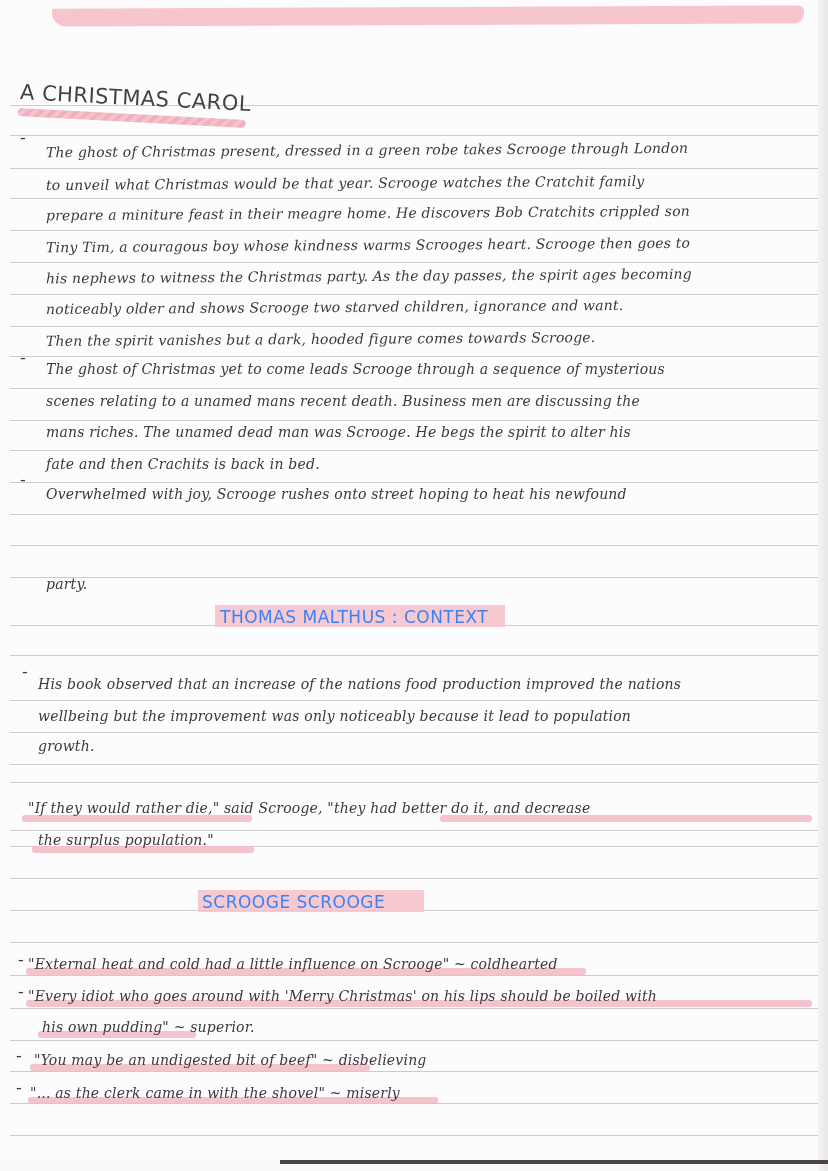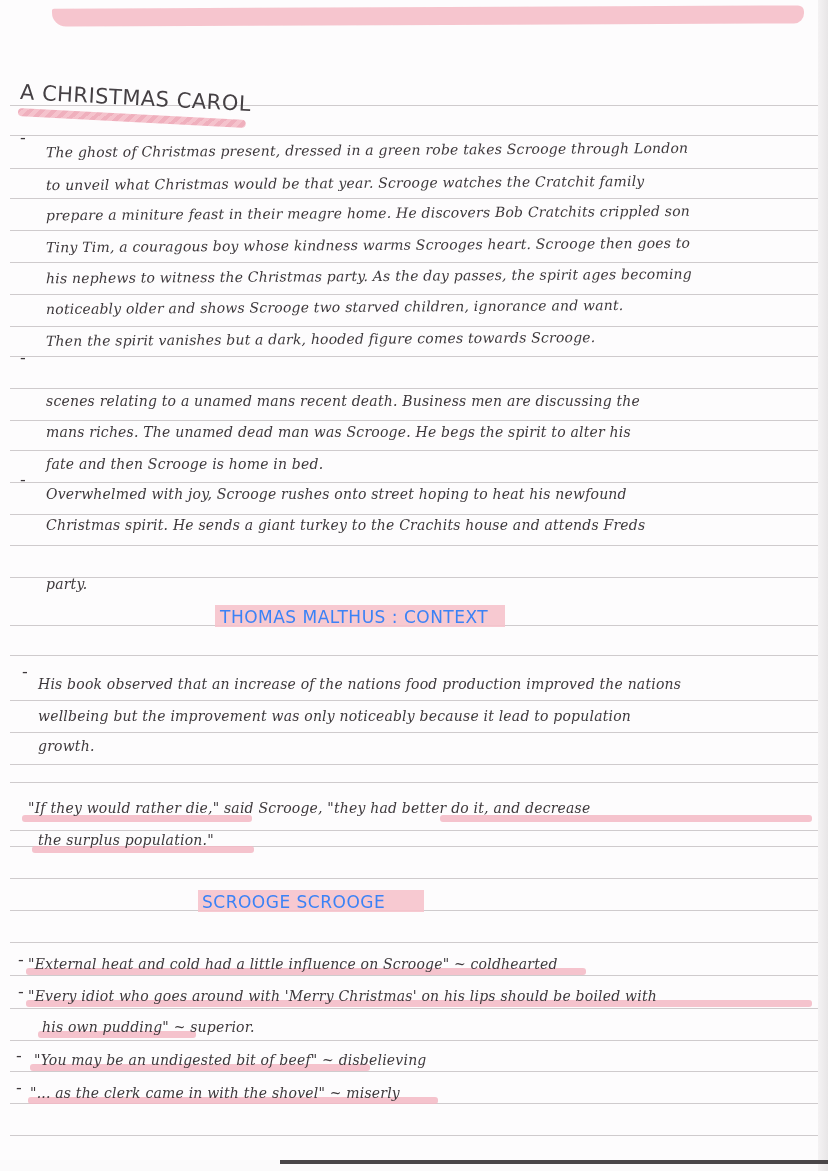--- a/index.html
+++ b/index.html
@@ -119,27 +119,27 @@
   <div class="dash" style="left:20px;top:128px">-</div>
   <div class="text-line" style="top:142px;transform:rotate(-0.4deg)">The ghost of Christmas present, dressed in a green robe takes Scrooge through London</div>
   <div class="text-line" style="top:175px;transform:rotate(-0.4deg)">to unveil what Christmas would be that year. Scrooge watches the Cratchit family</div>
   <div class="text-line" style="top:205px;transform:rotate(-0.4deg)">prepare a miniture feast in their meagre home. He discovers Bob Cratchits crippled son</div>
   <div class="text-line" style="top:237px;transform:rotate(-0.4deg)">Tiny Tim, a couragous boy whose kindness warms Scrooges heart. Scrooge then goes to</div>
   <div class="text-line" style="top:268px;transform:rotate(-0.4deg)">his nephews to witness the Christmas party. As the day passes, the spirit ages becoming</div>
   <div class="text-line" style="top:299px;transform:rotate(-0.4deg)">noticeably older and shows Scrooge two starved children, ignorance and want.</div>
   <div class="text-line" style="top:331px;transform:rotate(-0.4deg)">Then the spirit vanishes but a dark, hooded figure comes towards Scrooge.</div>
 
   <div class="dash" style="left:20px;top:348px">-</div>
+  <div class="text-line" style="top:361px">The ghost of Christmas yet to come leads Scrooge through a sequence of mysterious</div>
   <div class="text-line" style="top:393px">scenes relating to a unamed mans recent death. Business men are discussing the</div>
   <div class="text-line" style="top:424px">mans riches. The unamed dead man was Scrooge. He begs the spirit to alter his</div>
-  <div class="text-line" style="top:456px">fate and then Scrooge is home in bed.</div>
+  <div class="text-line" style="top:456px">fate and then Crachits is back in bed.</div>
 
   <div class="dash" style="left:20px;top:470px">-</div>
   <div class="text-line" style="top:486px">Overwhelmed with joy, Scrooge rushes onto street hoping to heat his newfound</div>
-  <div class="text-line" style="top:517px">Christmas spirit. He sends a giant turkey to the Crachits house and attends Freds</div>
   <div class="text-line" style="top:576px">party.</div>
 
   <div class="heading-hl" style="left:215px;top:605px;width:290px"></div>
   <div class="heading" style="left:220px;top:607px">THOMAS MALTHUS : CONTEXT</div>
 
   <div class="dash" style="left:22px;top:662px">-</div>
   <div class="text-line" style="left:38px;top:676px">His book observed that an increase of the nations food production improved the nations</div>
   <div class="text-line" style="left:38px;top:708px">wellbeing but the improvement was only noticeably because it lead to population</div>
   <div class="text-line" style="left:38px;top:738px">growth.</div>
 

